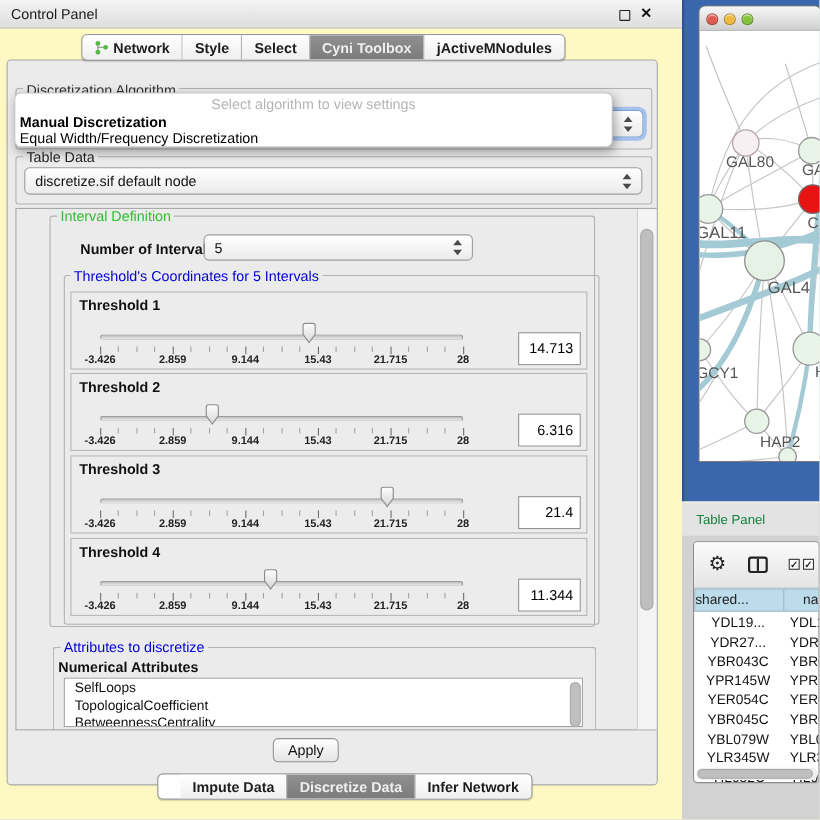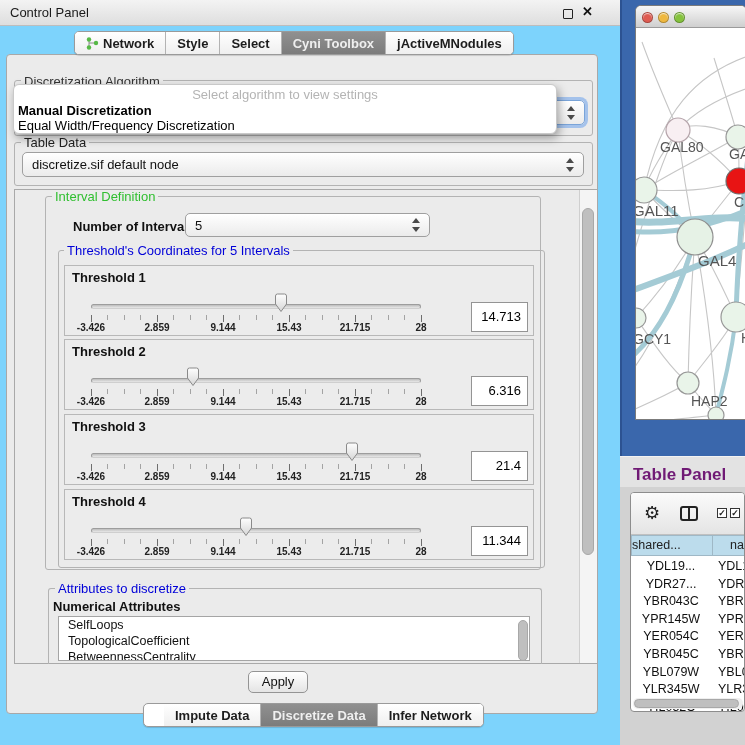--- a/index.html
+++ b/index.html
@@ -1,21 +1,21 @@
 <!DOCTYPE html>
 <html><head>
 <meta charset="utf-8">
 <style>
   * { margin:0; padding:0; box-sizing:border-box; }
   html,body { width:745px; height:745px; }
   body { font-family:"Liberation Sans", sans-serif; position:relative; background:#d2d2d2; overflow:hidden; }
   .abs { position:absolute; }
 
   
-  #control-panel { left:0; top:0; width:744px; height:745px; background:#7dd3fc; }
+  #control-panel { left:0; top:0; width:744px; height:745px; background:#fef9c3; }
   #cp-titlebar { left:0; top:0; width:620px; height:26px;
     background:linear-gradient(#f3f3f3,#dedede); border-bottom:1px solid #bdbdbd; }
   #cp-title { left:10px; top:5px; font-size:13px; color:#1a1a1a; }
   #float-icon { left:563px; top:9px; width:10px; height:10px; border:1.6px solid #222; border-radius:1px; }
   #close-icon { left:582px; top:4px; font-size:13px; font-weight:bold; color:#111; }
 
   #main-panel { left:6px; top:54px; width:592px; height:660px; background:#ebebeb;
     border:1px solid #a8a8a8; border-radius:4px; }
 
   
@@ -80,21 +80,21 @@
   
   #right-panel { left:620px; top:0; width:125px; height:745px; background:#d2d2d2; }
   #net-blue { left:0; top:0; width:125px; height:456px; background:#3a67ac; border-left:2px solid #2c5291; }
   #net-window { left:13px; top:5px; width:112px; height:415px; border:1px solid #7b7b7b;
     border-radius:6px 6px 0 0; overflow:hidden; background:#fff; }
   #net-titlebar { left:0; top:0; width:112px; height:22px; background:linear-gradient(#f7f7f7,#cfcfcf); border-bottom:1px solid #9b9b9b; }
   .tlight { position:absolute; top:5.5px; width:11px; height:11px; border-radius:50%; box-shadow:inset 0 1px 1px rgba(255,255,255,.7); }
   #net-canvas { left:0; top:22px; width:112px; height:392px; background:#fff; }
 
   #table-panel-bar { left:0; top:456px; width:125px; height:31px; background:#e3e3e3; border-top:1px solid #f2f2f2; }
-  #table-panel-title { left:13px; top:8px; font-size:17px; color:#701a75;font-weight:bold; }
+  #table-panel-title { left:13px; top:8px; font-size:12px; color:#15803d; }
 
   #table-window { left:10px; top:492px; width:115px; height:220px; background:#fff; border:1px solid #8d8d8d; border-radius:4px; overflow:hidden; }
   #tp-toolbar { left:0; top:0; width:115px; height:42px; background:linear-gradient(#fbfbfb,#e4e4e4); border-bottom:1px solid #c0c0c0; }
   #gear-icon { left:13px; top:9px; font-size:18px; color:#1f1f1f; font-family:"DejaVu Sans", sans-serif; }
   #split-icon { left:49px; top:13px; width:18px; height:15px; border:2px solid #222; border-radius:3px; }
   #split-icon div { position:absolute; left:6px; top:0; width:2px; height:11px; background:#222; }
   .cbx { position:absolute; top:15px; width:10px; height:10px; border:1.5px solid #333; background:#fff; font-size:9px; line-height:9px; text-align:center; color:#222; font-weight:bold; }
 
   .tp-hcell { position:absolute; top:42px; height:21px; background:#bcdcec; border:1px solid #9fb8c6;
     font-size:12.5px; color:#222; line-height:19px; text-align:left; overflow:hidden; }

